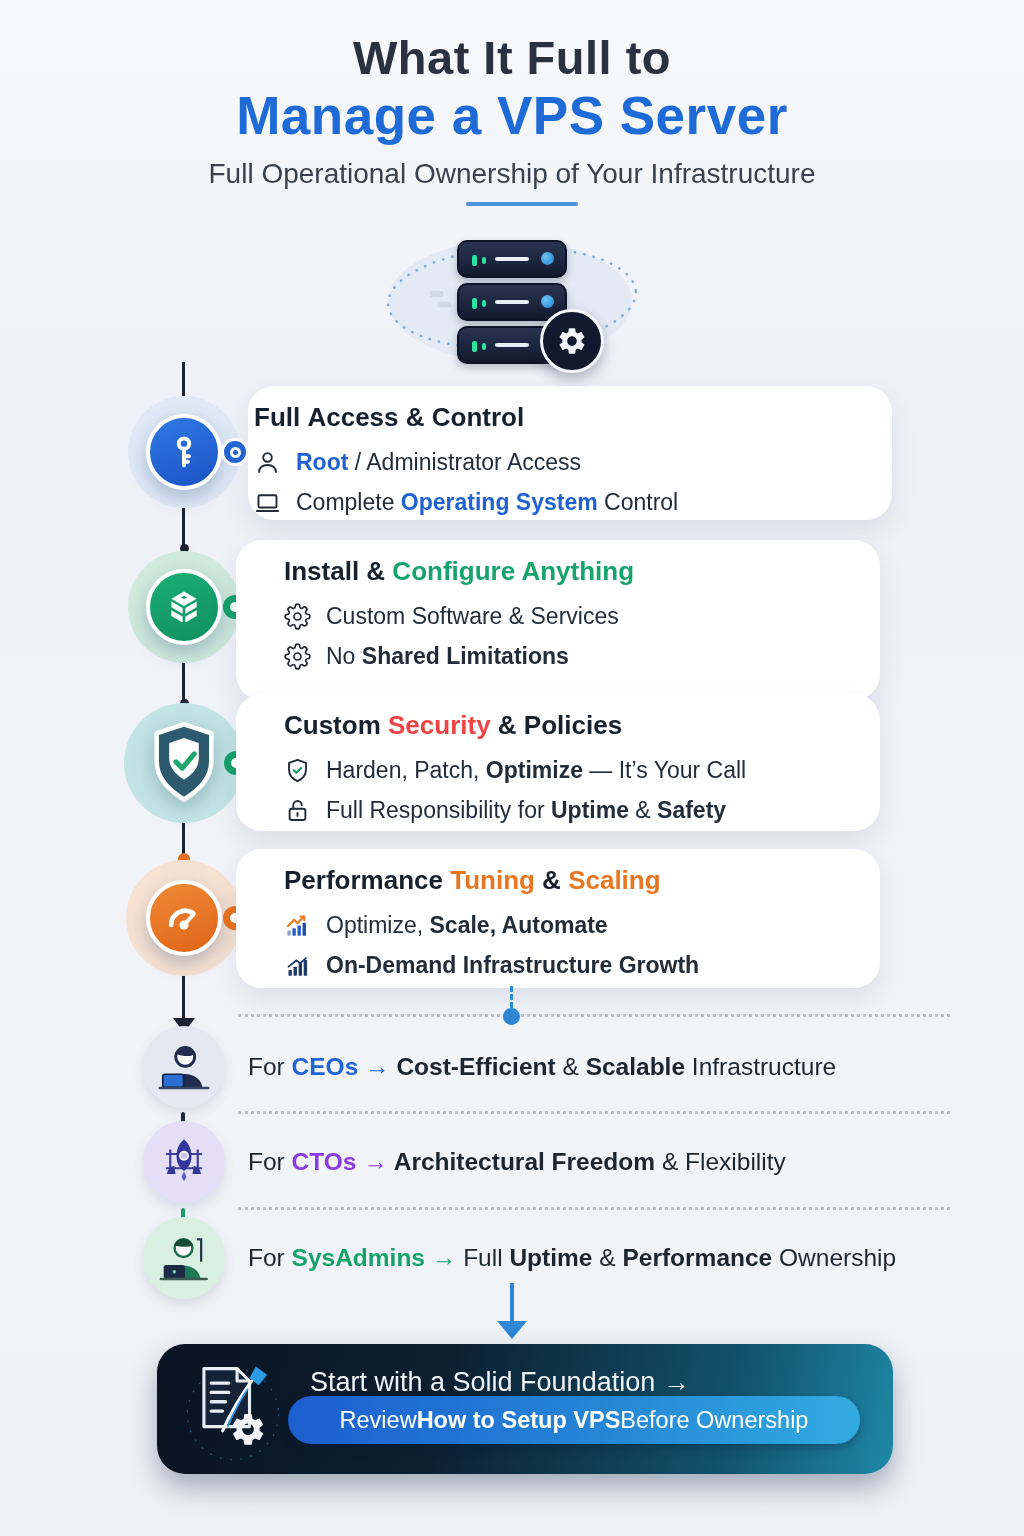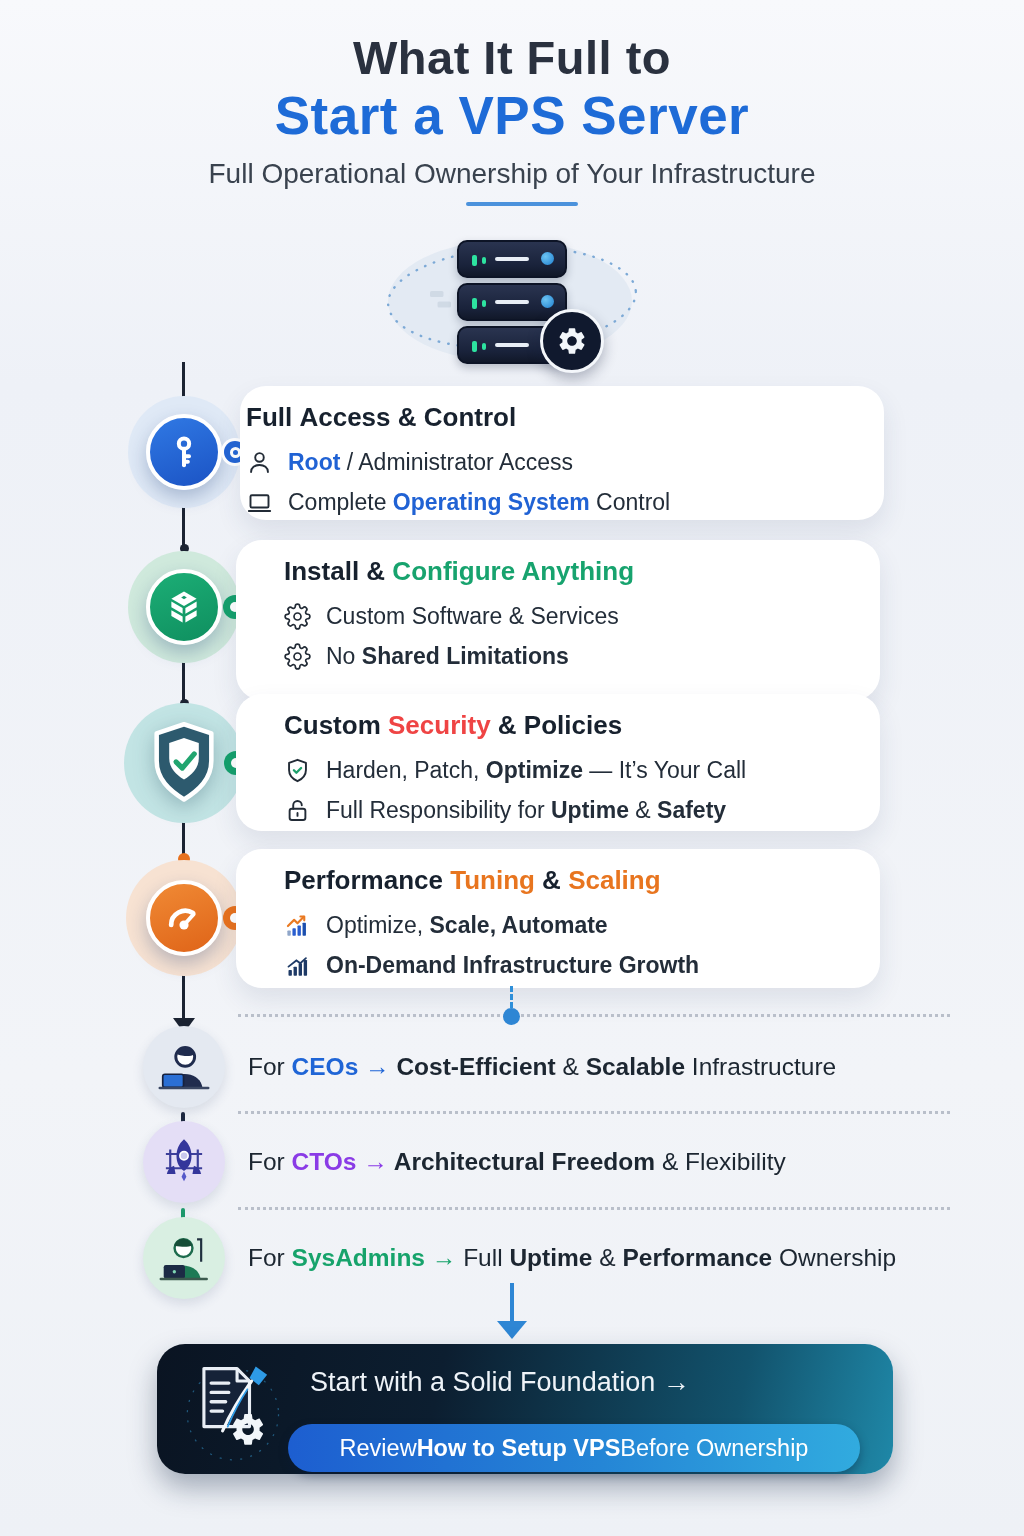--- a/index.html
+++ b/index.html
@@ -38,21 +38,21 @@
   .cta-btn{display:flex;align-items:center;justify-content:center;border-radius:24px;
            background:linear-gradient(90deg,#1d5ed0 0%,#2586d6 55%,#31abdf 100%);
            font-size:23.5px;color:#fff;box-shadow:0 4px 10px rgba(10,30,60,.35);cursor:pointer;}
 </style>
 </head>
 <body>
 
 <div class="page">
 
   <div class="abs ctr title-top" style="top:30px;">What It Full to</div>
-  <div class="abs ctr title-main" style="top:85px;">Start a VPS Server</div>
+  <div class="abs ctr title-main" style="top:85px;">Manage a VPS Server</div>
   <div class="abs ctr subtitle" style="top:158px;">Full Operational Ownership of Your Infrastructure</div>
   <div class="abs underline" style="left:466px;top:202px;width:112px;"></div>
 
   <div class="abs blob" style="left:388px;top:240px;width:244px;height:122px;background:#e3eaf3;"></div>
   <svg class="abs" style="left:382px;top:240px;transform:rotate(-3deg);" width="260" height="116">
     <ellipse cx="130" cy="58" rx="124" ry="50" fill="none" stroke="#7ca9d6" stroke-width="2.4" stroke-dasharray="0.5 9" stroke-linecap="round"></ellipse>
   </svg>
   <svg class="abs" style="left:424px;top:282px;opacity:.55;" width="36" height="36" viewBox="0 0 24 24">
     <rect x="4" y="6" width="9" height="4" rx="1" fill="#c2cddb"></rect>
       <rect x="9" y="13" width="9" height="4" rx="1" fill="#c2cddb"></rect>
@@ -101,21 +101,21 @@
     </svg>
   </div>
   <div class="abs dot" style="left:221px;top:438px;width:28px;height:28px;background:#fff;display:flex;align-items:center;justify-content:center;">
     <span class="dot" style="width:22px;height:22px;background:#2465d4;display:flex;align-items:center;justify-content:center;">
       <span class="dot" style="width:11px;height:11px;background:#fff;display:flex;align-items:center;justify-content:center;">
         <span class="dot" style="width:5px;height:5px;background:#2465d4;"></span>
         </span>
       </span>
   </div>
 
-  <div class="abs card" style="left:240px;top:386px;width:644px;height:134px;padding-left:6px;">
+  <div class="abs card" style="left:248px;top:386px;width:644px;height:134px;padding-left:6px;">
     <div class="card-h seg"><span>Full </span><span style="font-weight: 700;">Access</span><span> &amp; </span><span style="font-weight: 700;">Control</span></div>
     <div class="card-row">
       <span class="row-icon">
         <svg viewBox="0 0 24 24" fill="none" stroke="#222b36" stroke-width="1.7" stroke-linecap="round">
             <circle cx="12" cy="7.5" r="3.8"></circle>
             <path d="M4.5 20.5c0-4 3.4-6.3 7.5-6.3s7.5 2.3 7.5 6.3"></path>
           </svg>
         </span>
       <span class="seg"><span style="font-weight: 700; color: rgb(32, 98, 212);">Root</span><span> / Administrator Access</span></span>
     </div>
@@ -297,20 +297,20 @@
       <path d="M52 16v12h12" stroke="#e9eef5" stroke-width="3" stroke-linejoin="round"></path>
       <path d="M27 30h17M27 39h17M27 48h14M27 57h11" stroke="#e9eef5" stroke-width="3.2" stroke-linecap="round"></path>
       <path d="M70 14l11 8-8 10-9-7z" fill="#2e9be6"></path>
       <path d="M66 28C56 42 46 58 38 76" stroke="#f2f6fa" stroke-width="3" stroke-linecap="round"></path>
       <path d="M62 36c-8 12-14 24-19 36" stroke="#2e9be6" stroke-width="1.6" stroke-linecap="round"></path>
       <g transform="translate(44,56) scale(1.55)">
         <path fill="#f2f6fa" d="M19.14 12.94c.04-.3.06-.61.06-.94 0-.32-.02-.64-.07-.94l2.03-1.58c.18-.14.23-.41.12-.61l-1.92-3.32c-.12-.22-.37-.29-.59-.22l-2.39.96c-.5-.38-1.03-.7-1.62-.94l-.36-2.54c-.04-.24-.24-.41-.48-.41h-3.84c-.24 0-.43.17-.47.41l-.36 2.54c-.59.24-1.13.57-1.62.94l-2.39-.96c-.22-.08-.47 0-.59.22L2.74 8.87c-.12.21-.08.47.12.61l2.03 1.58c-.05.3-.09.63-.09.94s.02.64.07.94l-2.03 1.58c-.18.14-.23.41-.12.61l1.92 3.32c.12.22.37.29.59.22l2.39-.96c.5.38 1.03.7 1.62.94l.36 2.54c.05.24.24.41.48.41h3.84c.24 0 .44-.17.47-.41l.36-2.54c.59-.24 1.13-.56 1.62-.94l2.39.96c.22.08.47 0 .59-.22l1.92-3.32c.12-.22.07-.47-.12-.61l-2.01-1.58zM12 15.6c-1.98 0-3.6-1.62-3.6-3.6s1.62-3.6 3.6-3.6 3.6 1.62 3.6 3.6-1.62 3.6-3.6 3.6z"></path>
       </g>
     </svg>
     <div class="abs cta-line1 seg" style="left:153px;top:23px;"><span>Start with a Solid Foundation </span><span style="font-weight: 700;">→</span></div>
-    <div class="abs cta-btn seg" style="left:131px;top:80px;width:572px;height:48px;">
+    <div class="abs cta-btn seg" style="left:131px;top:52px;width:572px;height:48px;">
         <span>Review </span>
         <span style="font-weight: 700;">How to Setup VPS</span>
         <span> Before Ownership</span>
       </div>
   </div>
 
 </div>
 
 </body></html>

